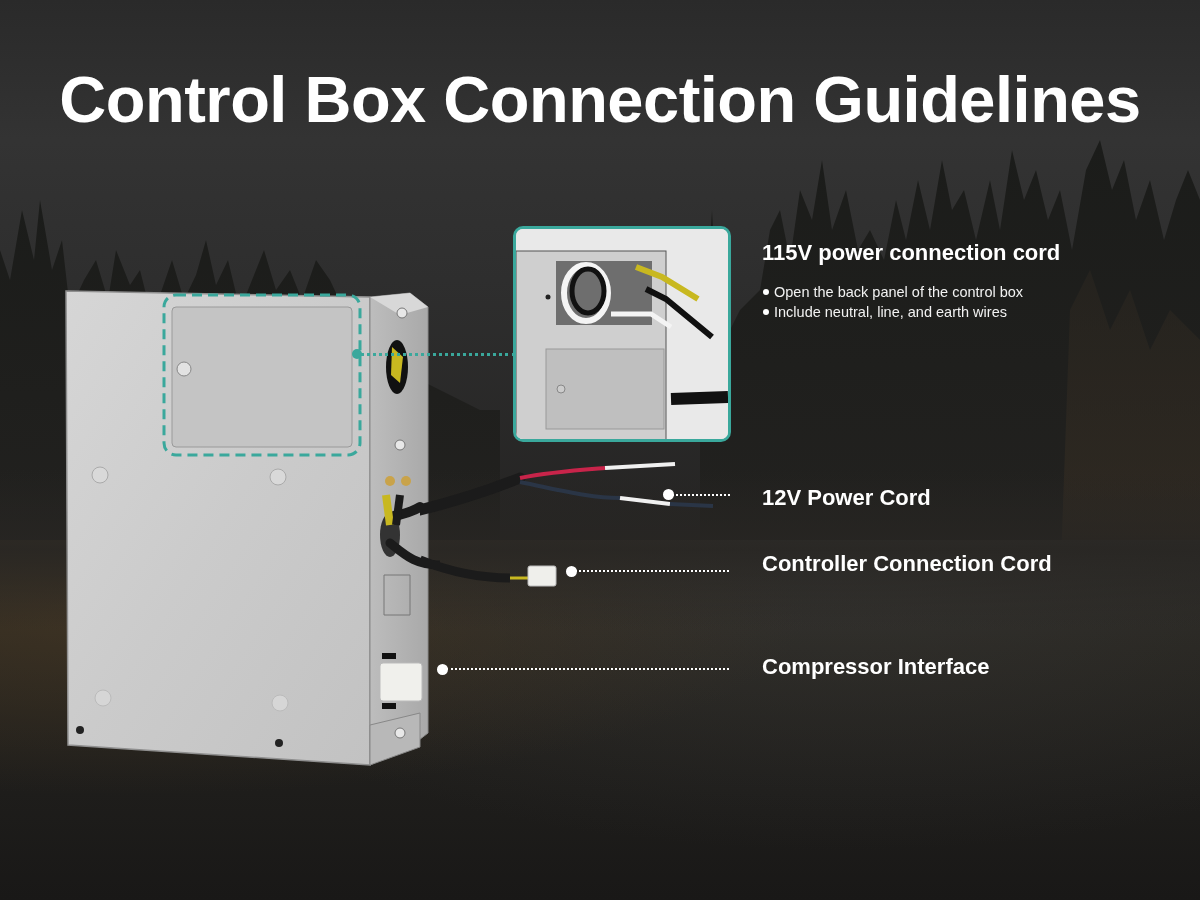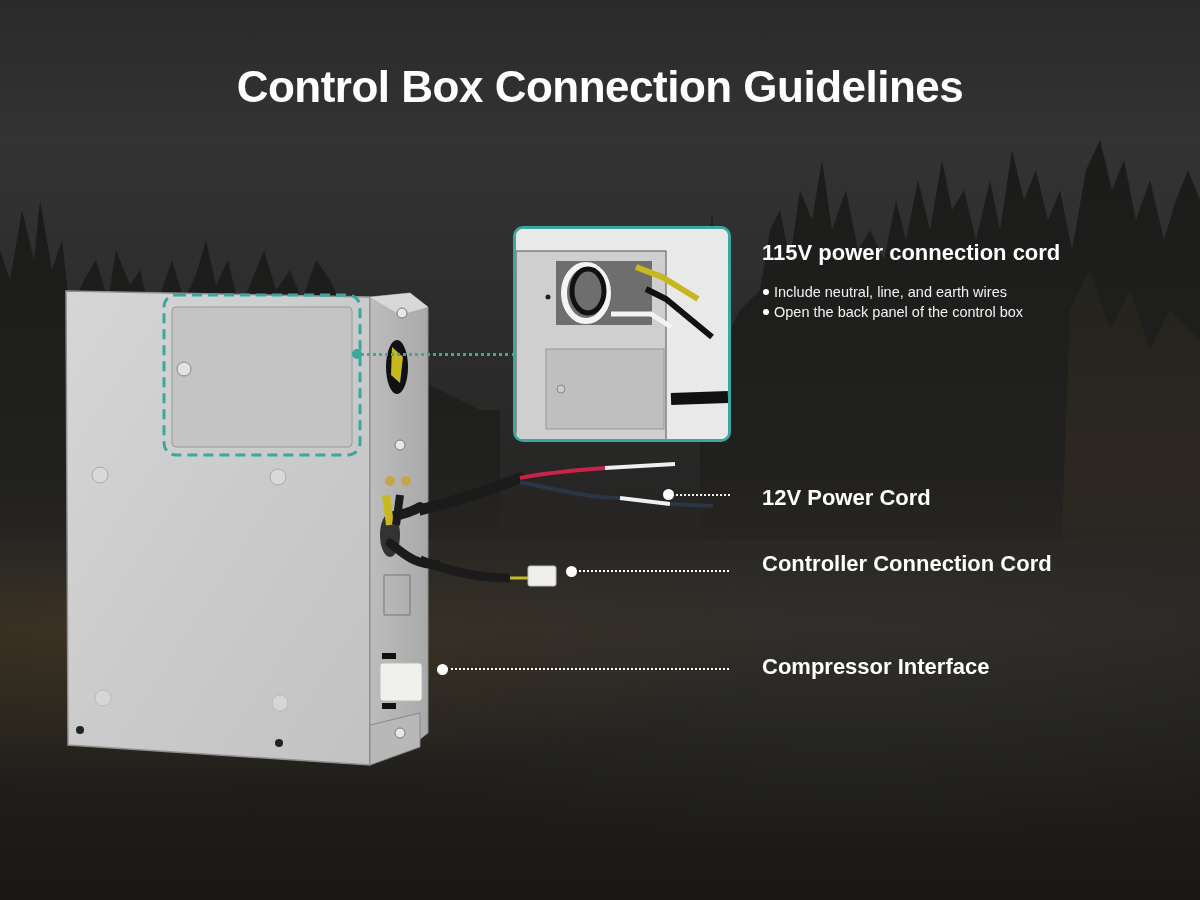--- a/index.html
+++ b/index.html
@@ -25,21 +25,21 @@
   }
   .forest { position: absolute; left: 0; top: 110px; width: 1200px; height: 480px; }
   .haze {
     position: absolute; left: 0; top: 470px; width: 1200px; height: 160px;
     background: linear-gradient(180deg, rgba(35,34,32,0) 0%, rgba(40,38,35,0.85) 50%, rgba(35,34,32,0) 100%);
   }
 
   .title {
     position: absolute; left: 0; top: 62px; width: 1200px;
     text-align: center;
-    font-size: 44px; font-weight: 700; letter-spacing: -0.5px;
+    font-size: 65px; font-weight: 700; letter-spacing: -0.5px;
     color: #ffffff;
   }
 
   
   .box { position: absolute; left: 60px; top: 285px; width: 380px; height: 490px; }
 
   
   .inset {
     position: absolute; left: 513px; top: 226px; width: 218px; height: 216px;
     border: 3px solid #3aa89c; border-radius: 10px; overflow: hidden;
@@ -188,22 +188,22 @@
 </div>
 
 <div class="teal-dot" style="left:352px;top:349px;"></div>
 <div class="teal-leader" style="left:360px;top:353px;width:156px;"></div>
 
 <div class="callout-main">
   <div class="heading">
     <div>115V power connection cord</div>
   </div>
   <ul>
+    <li><span class="dot"></span><span>Open the back panel of the control box</span></li>
     <li><span class="dot"></span><span>Include neutral, line, and earth wires</span></li>
-    <li><span class="dot"></span><span>Open the back panel of the control box</span></li>
   </ul>
 </div>
 
 <div class="leader-dot" style="left:663px;top:489px;"></div>
 <div class="leader" style="left:672px;top:494px;width:58px;"></div>
 <div class="label" style="left:762px;top:485px;">12V Power Cord</div>
 
 <div class="leader-dot" style="left:566px;top:566px;"></div>
 <div class="leader" style="left:575px;top:570px;width:154px;"></div>
 <div class="label" style="left:762px;top:551px;">Controller Connection Cord</div>

